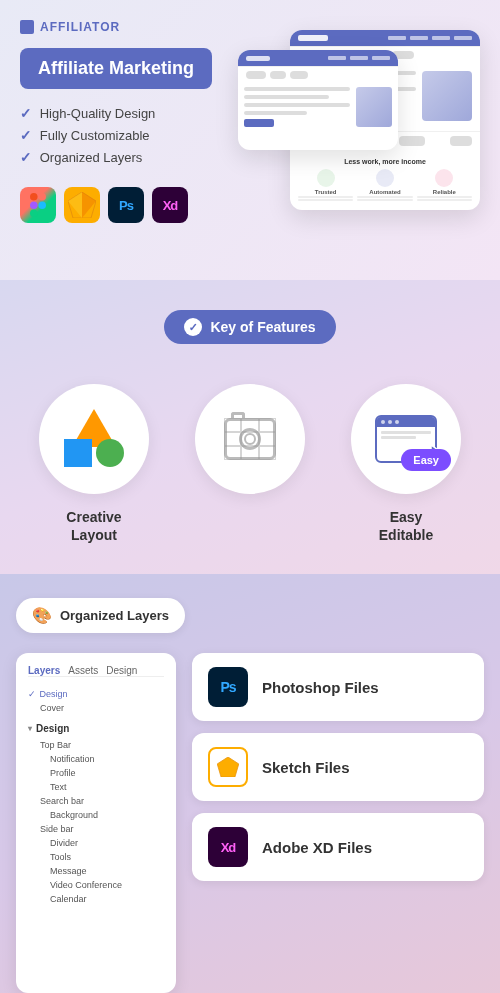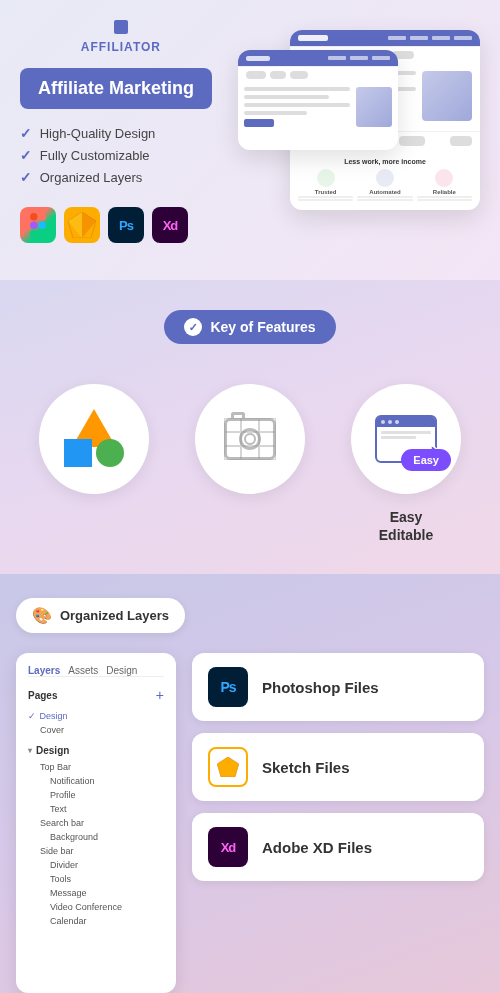--- a/index.html
+++ b/index.html
@@ -23,21 +23,20 @@
       flex: 1;
       display: flex;
       flex-direction: column;
       gap: 10px;
     }
     .brand-tag {
       display: flex;
       align-items: center;
       gap: 6px;
       margin-bottom: 4px;
-      flex-direction: column;
     }
     .brand-square {
       width: 14px; height: 14px;
       background: #5c6bc0;
       border-radius: 2px;
     }
     .brand-name {
       font-size: 12px;
       font-weight: 600;
       color: #5c6bc0;
@@ -565,20 +564,21 @@
   <div class="features-grid">
 
     <div class="feature-card">
       <div class="feature-icon-wrapper">
         <div class="creative-icon">
           <div class="shape-triangle"></div>
           <div class="shape-square"></div>
           <div class="shape-circle"></div>
         </div>
       </div>
+      <div class="feature-label">Creative<br>Layout</div>
     </div>
 
     <div class="feature-card">
       <div class="feature-icon-wrapper">
         <div style="position:relative;">
           <div class="camera-icon">
             <div class="camera-bump"></div>
             <div class="camera-lens">
               <div class="camera-lens-inner"></div>
             </div>
@@ -634,24 +634,20 @@
     <span>Organized Layers</span>
   </div>
   <div class="layers-content">
 
     <div class="layers-panel">
       <div class="layers-tabs">
         <span class="layers-tab active">Layers</span>
         <span class="layers-tab">Assets</span>
         <span class="layers-tab">Design</span>
       </div>
-      <div class="layers-section-header">
-        <span class="layers-section-title">Pages</span>
-        <span class="layers-add">+</span>
-      </div>
 
       <div class="layer-item level-0">
         <span class="layer-check">✓</span>
         <span class="layer-name checked">Design</span>
       </div>
       <div class="layer-item level-1">
         <span class="layer-name">Cover</span>
       </div>
       <div style="height:6px;"></div>
       <div style="padding:2px 0 4px; font-size:10px; font-weight:600; color:#333; display:flex; align-items:center; gap:4px;">

